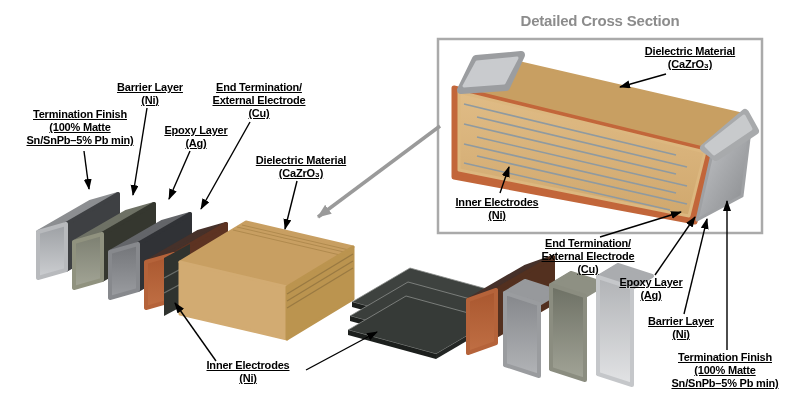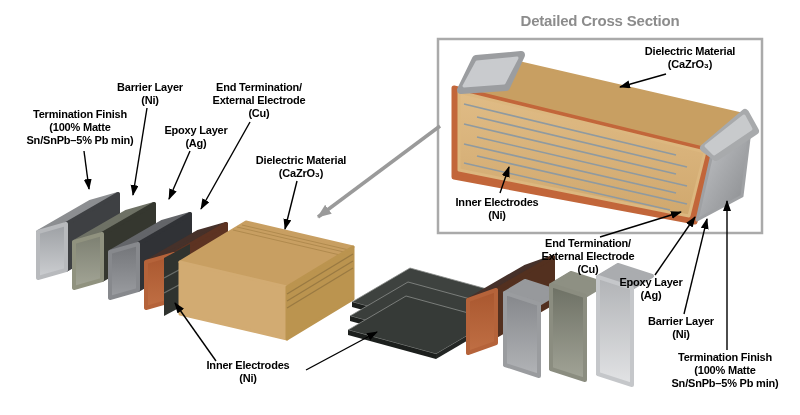--- a/index.html
+++ b/index.html
@@ -1,20 +1,20 @@
 <!DOCTYPE html>
 <html style="--dielectric-tan: #d2ab72; --dielectric-top: #c89f62; --dielectric-side: #bb944f; --copper: #b5633a; --copper-dark: #46312a; --electrode-dark: #2f332f; --electrode-line: #8f9aa0; --silver: #c0c2c5; --arrow-gray: #9a9a9a; --title-gray: #8c8c8c; --inset-border: #aaaaaa; --label-black: #000000;"><head>
 <meta charset="utf-8">
 <style>
   html,body{margin:0;padding:0;background:#fff;}
   #canvas{position:relative;width:800px;height:415px;background:#fff;overflow:hidden;
           font-family:"Liberation Sans",sans-serif;padding-left:16px;}
   #scene{position:absolute;left:0;top:0;}
   .lbl{position:absolute;font-weight:bold;font-size:11px;line-height:1.2;text-align:center;
-       color:var(--label-black,#000);letter-spacing:-0.2px;white-space:nowrap;}
+       color:var(--label-black,#000);letter-spacing:-0.2px;white-space:nowrap;text-decoration:underline;}
   .lbl div{white-space:nowrap;}
   #inset-title{position:absolute;left:450px;top:12px;width:300px;text-align:center;
        font-weight:bold;font-size:15px;color:var(--title-gray,#8c8c8c);letter-spacing:-0.2px;}
 </style>
 </head>
 <body>
 
 <div id="canvas">
 
 <svg id="scene" width="800" height="415" viewBox="0 0 800 415">

